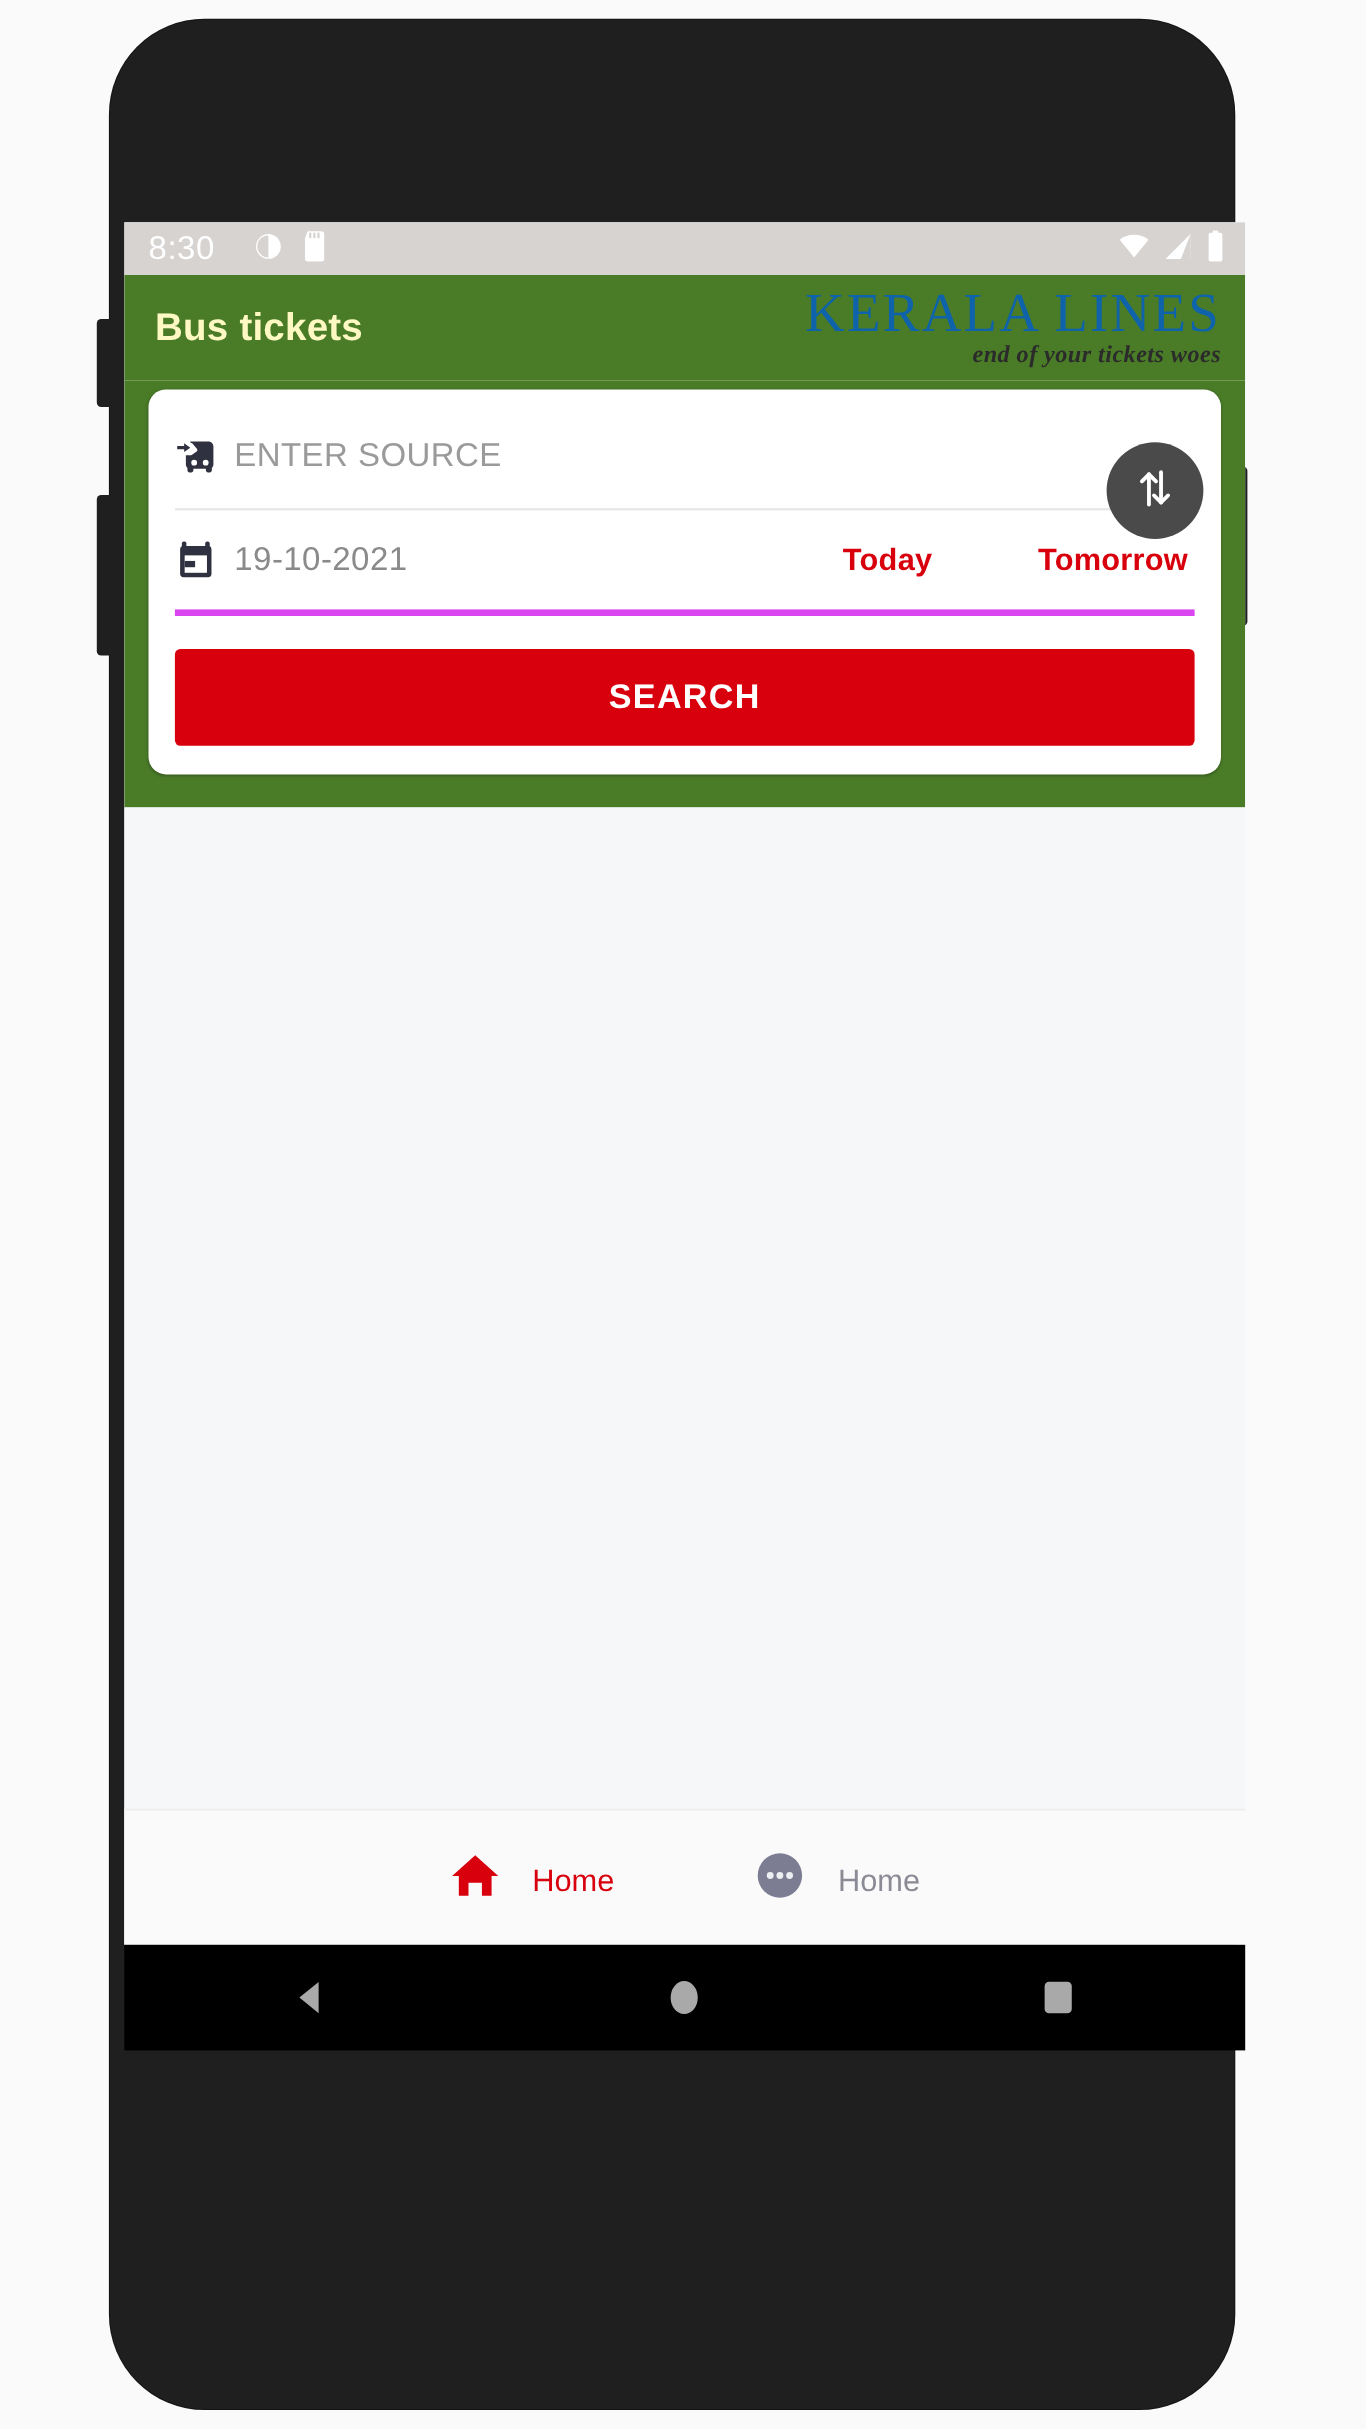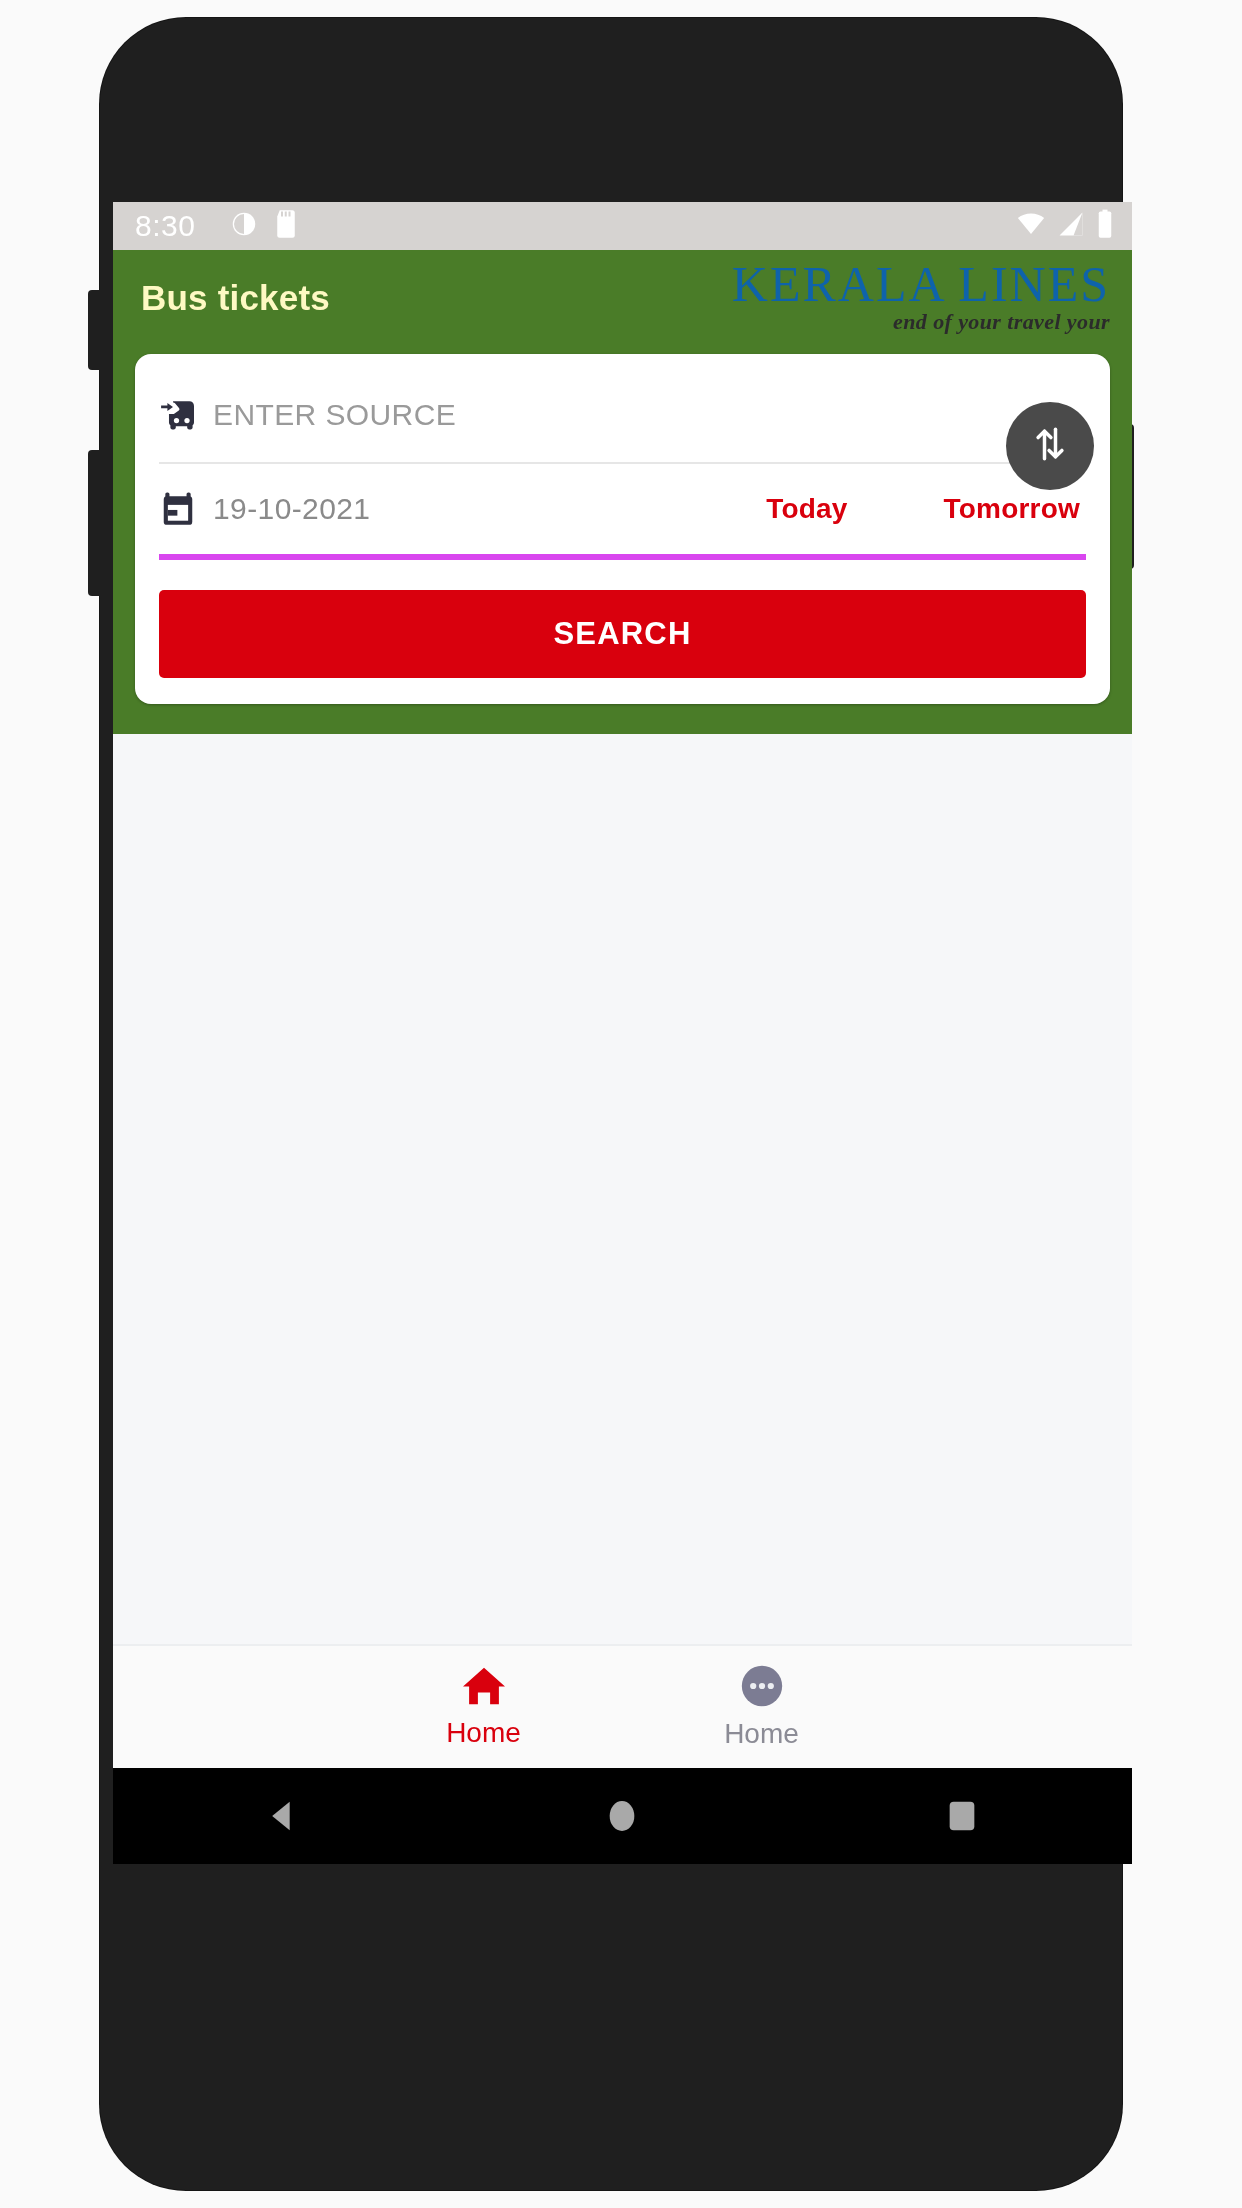--- a/index.html
+++ b/index.html
@@ -200,23 +200,23 @@
     height: 124px;
     background: #fafafa;
     border-top: 2px solid #eceef0;
     display: flex;
     align-items: center;
     justify-content: center;
     gap: 128px;
   }
   .nav-item {
     display: flex;
-    flex-direction: column;
-    align-items: center;
-    justify-content: flex-start;
+    flex-direction: row;
+    align-items: center;
+    justify-content: space-between;
     cursor: pointer;
     width: 150px;
   }
   .nav-label { font-size: 28px; margin-top: 6px; }
   #nav-home .nav-label { color: #d9000d; }
   #nav-more .nav-label { color: #8b8b95; }
 
   
   #android-nav-bar {
     position: absolute;
@@ -282,21 +282,21 @@
               <rect x="1" y="2" width="10" height="21" rx="1.4" fill="#fff"></rect>
             </svg>
           </span>
         </div>
       </div>
 
       <div id="app-bar">
         <div id="app-title">Bus tickets</div>
         <div id="brand-logo">
           <span id="brand-name">KERALA LINES</span>
-          <span id="brand-tagline">end of your travel your</span>
+          <span id="brand-tagline">end of your tickets woes</span>
         </div>
       </div>
 
       <div id="search-backdrop">
         <div id="search-card">
 
           <div class="field-row">
             <span class="field-icon">
               <svg width="42" height="42" viewBox="0 0 24 24" fill="#2f3040">
                 <path d="M1.2 6.6h3.6V5.1L8 7.4 4.8 9.7V8.2H1.2z"></path>

